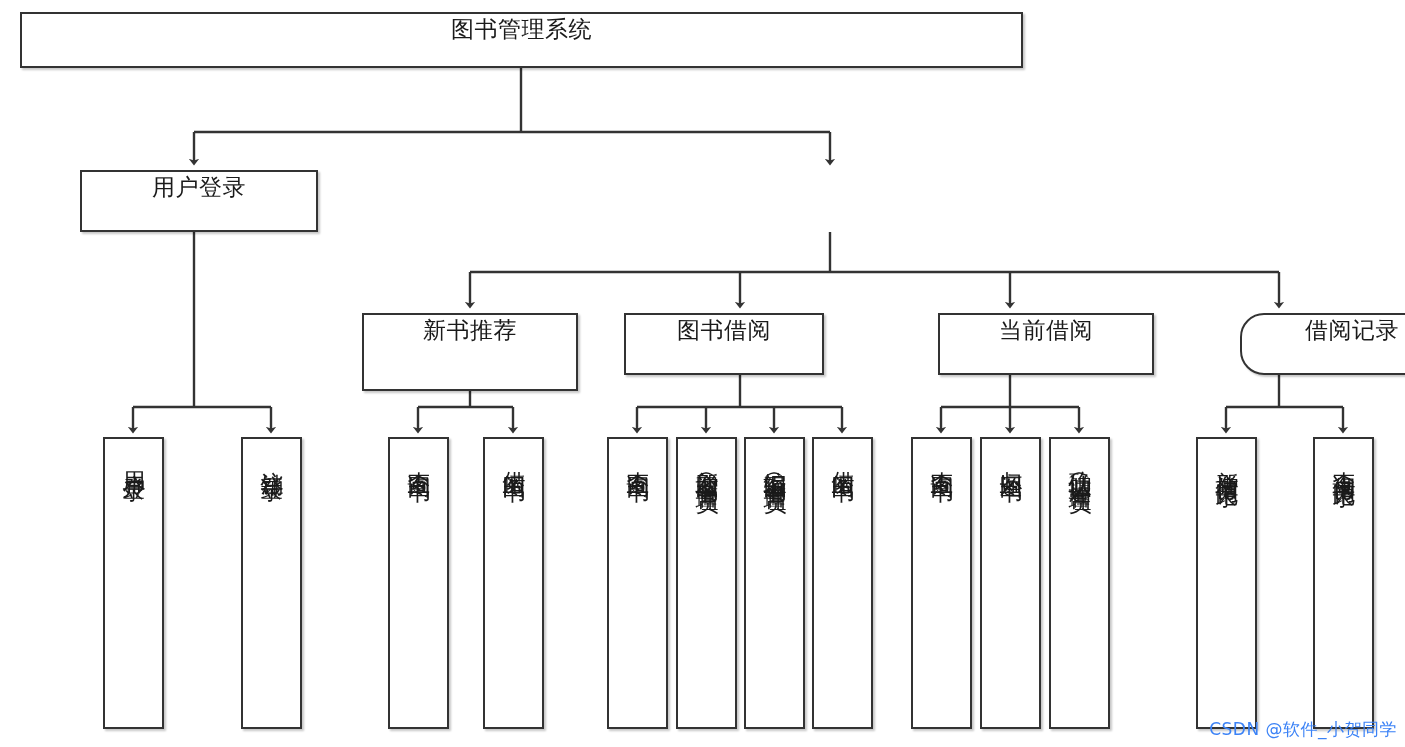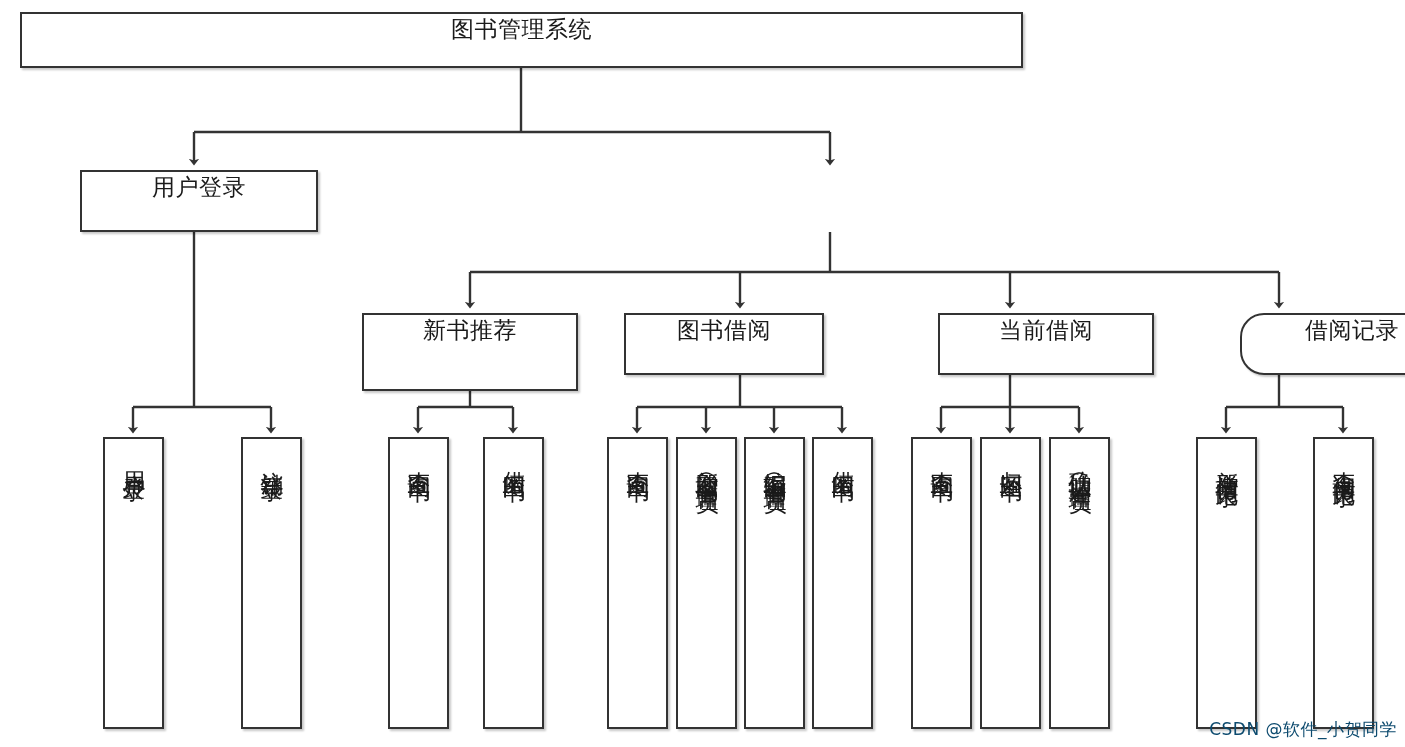--- a/index.html
+++ b/index.html
@@ -53,21 +53,21 @@
     font-size: 23px;
     line-height: 1.12;
     letter-spacing: 3px;
     white-space: nowrap;
   }
   #watermark {
     position: absolute;
     right: 8px;
     bottom: 6px;
     font-size: 17px;
-    color: #0c4a6e;
+    color: #3b82f6;
     letter-spacing: 0.5px;
     z-index: 5;
     white-space: nowrap;
   }
 </style>
 </head>
 <body>
 
 <div id="diagram-canvas">
 

